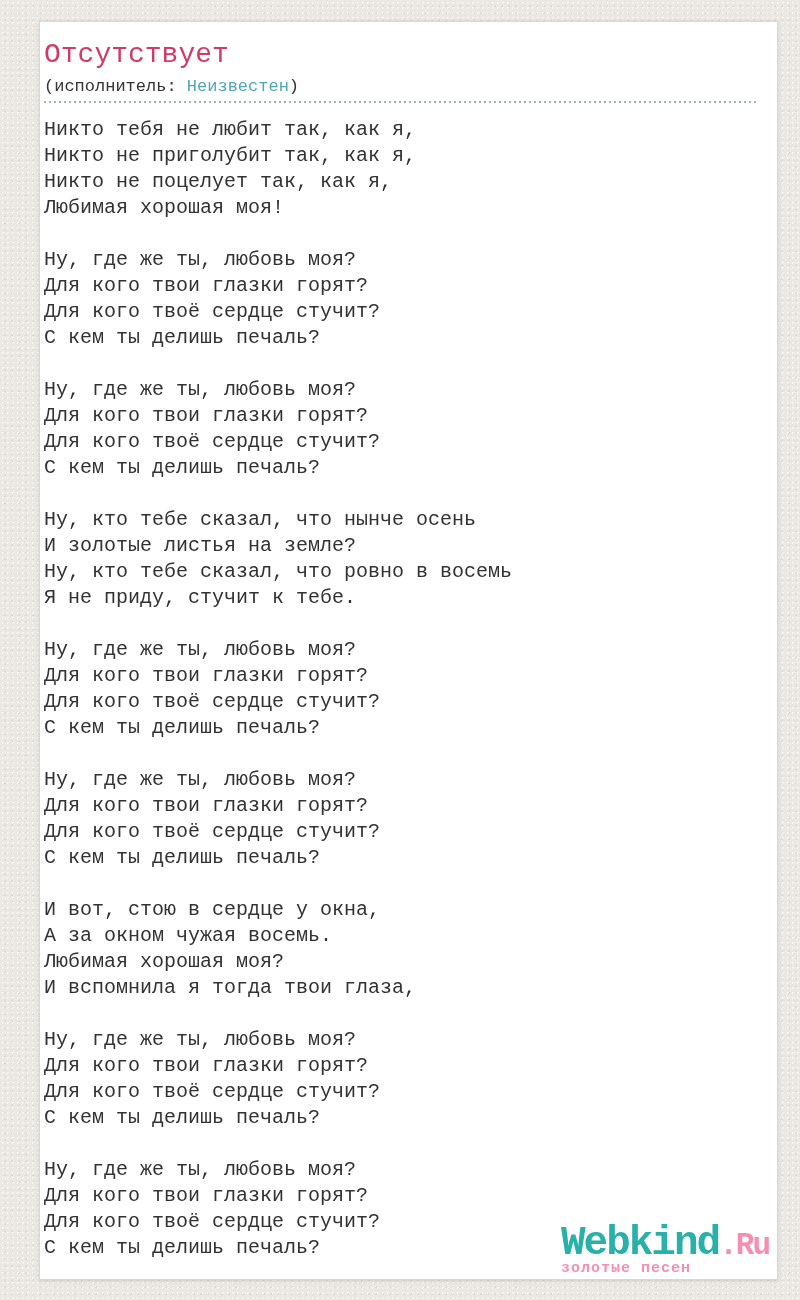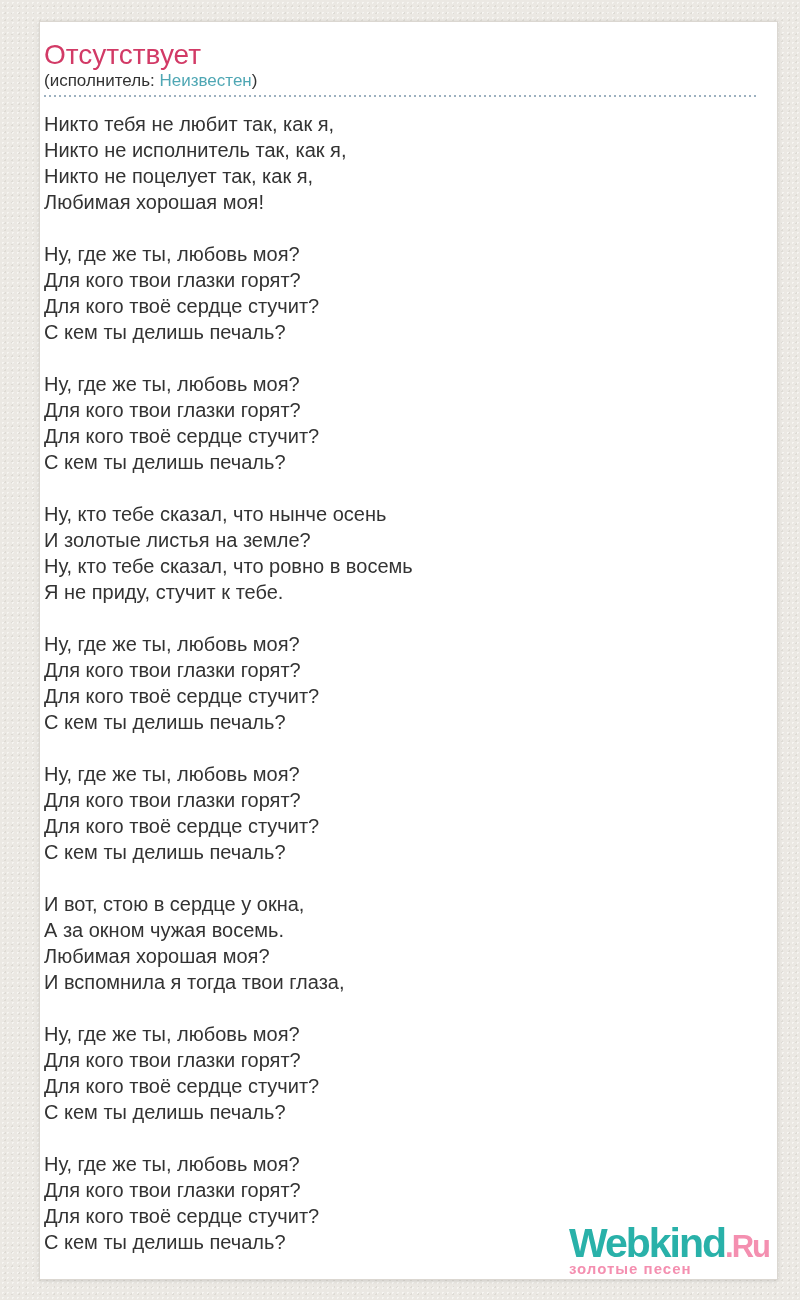--- a/index.html
+++ b/index.html
@@ -1,16 +1,16 @@
 <!DOCTYPE html>
 <html style="--title: #d23a66; --artist-link: #4fa7b4; --text: #333333; --divider: #9db1c0; --logo-teal: #29b1a9; --logo-pink: #f48fb0; --page-background: #ebe8e3; --card-background: #ffffff;"><head>
 <meta charset="utf-8">
 <title>Lyrics page</title>
 <style>
-  * { box-sizing: border-box; }
+  * { box-sizing: border-box; font-family: Liberation Mono, monospace; }
   html, body { margin: 0; padding: 0; }
   body {
     width: 800px;
     height: 1300px;
     position: relative;
     overflow: hidden;
     font-family: "Liberation Sans", sans-serif;
     background-color: var(--page-background, #ebe8e3);
     background-image:
       radial-gradient(rgba(255,255,255,0.55) 1px, transparent 1px),
@@ -33,21 +33,21 @@
 
   .song-title {
     margin: 0;
     font-size: 28px;
     font-weight: 400;
     line-height: 30px;
     color: var(--title, #d23a66);
   }
 
   .artist-line {
-    margin-top: 2px;
+    margin-top: 8px;
     font-size: 17px;
     line-height: 18px;
     color: var(--text, #333333);
   }
   .artist-link {
     color: var(--artist-link, #4fa7b4);
     text-decoration: none;
     cursor: pointer;
   }
 
@@ -108,21 +108,21 @@
 
   <div class="artist-line">
     <span>(исполнитель: </span><a class="artist-link">Неизвестен</a><span>)</span>
   </div>
 
   <div class="dotted-divider"></div>
 
   <div class="lyrics">
       <div class="stanza">
         <div class="lyric-line">Никто тебя не любит так, как я,</div>
-        <div class="lyric-line">Никто не исполнитель так, как я,</div>
+        <div class="lyric-line">Никто не приголубит так, как я,</div>
         <div class="lyric-line">Никто не поцелует так, как я,</div>
         <div class="lyric-line">Любимая хорошая моя!</div>
       </div>
       <div class="stanza">
         <div class="lyric-line">Ну, где же ты, любовь моя?</div>
         <div class="lyric-line">Для кого твои глазки горят?</div>
         <div class="lyric-line">Для кого твоё сердце стучит?</div>
         <div class="lyric-line">С кем ты делишь печаль?</div>
       </div>
       <div class="stanza">

